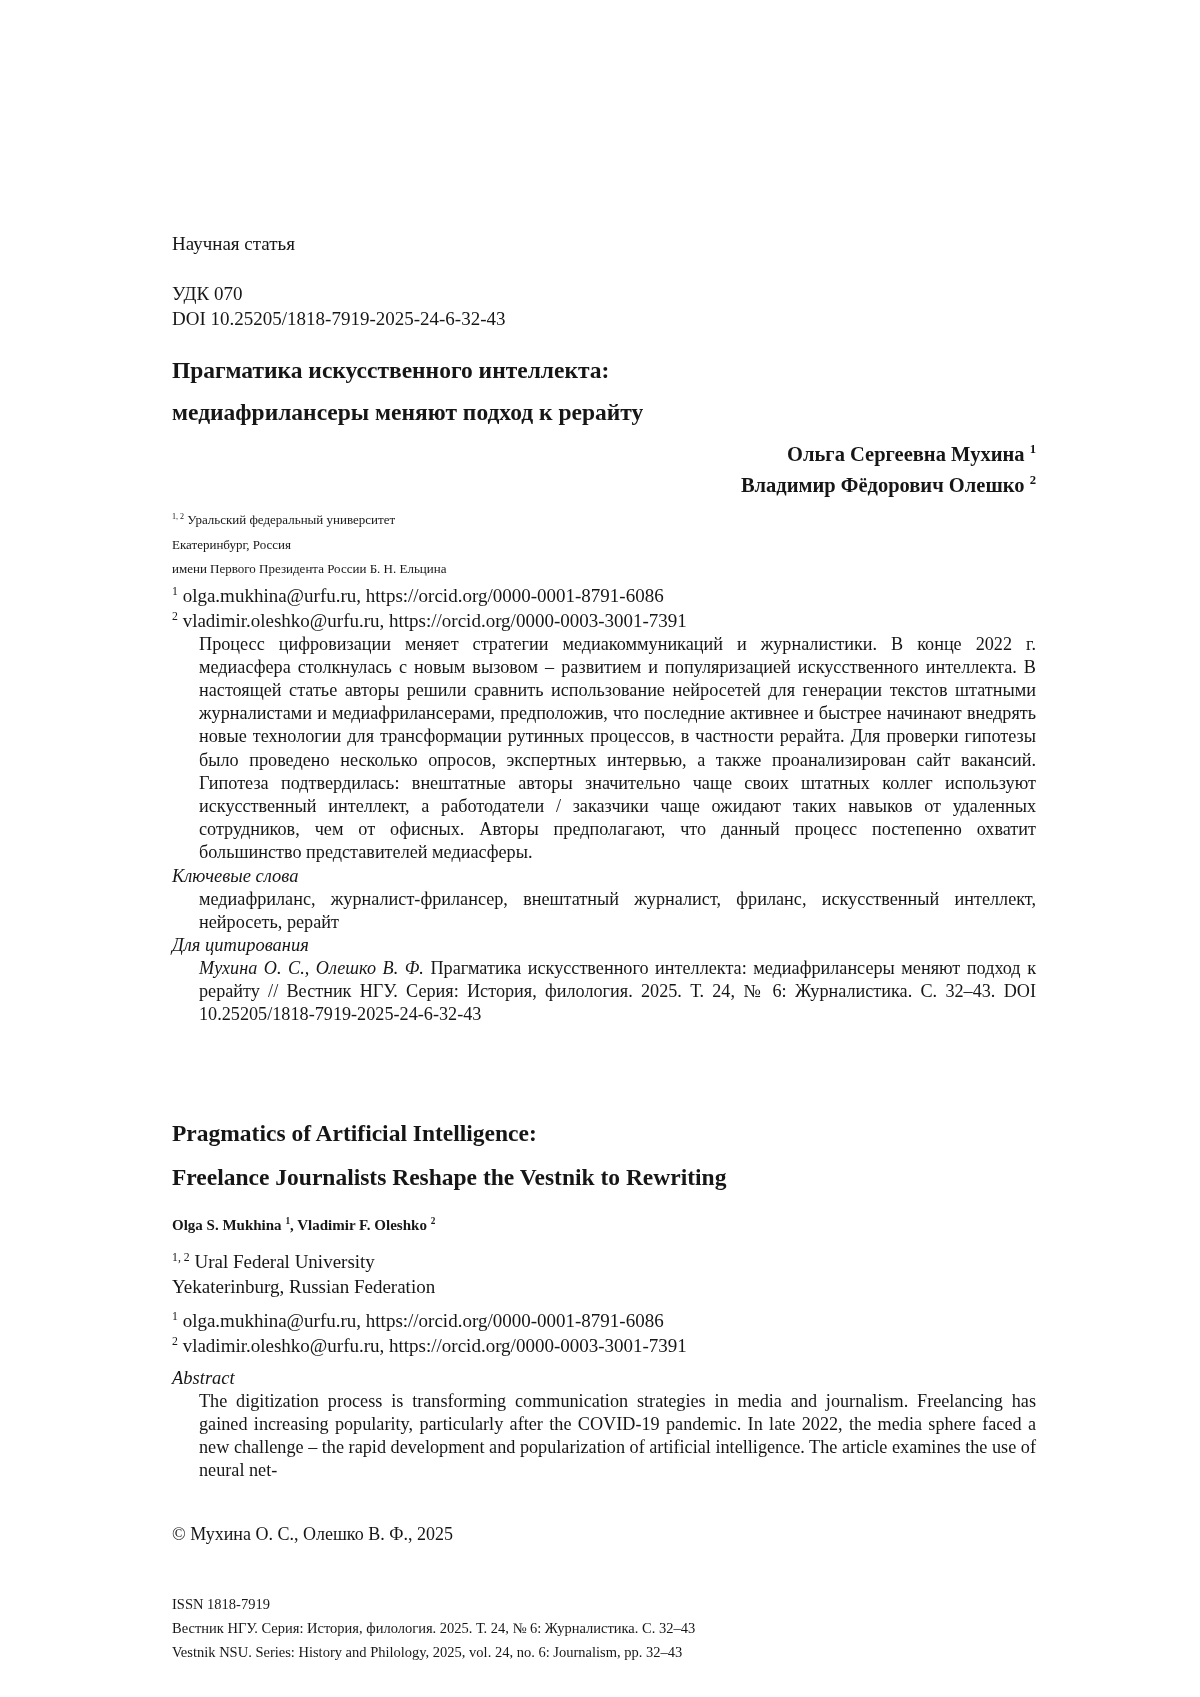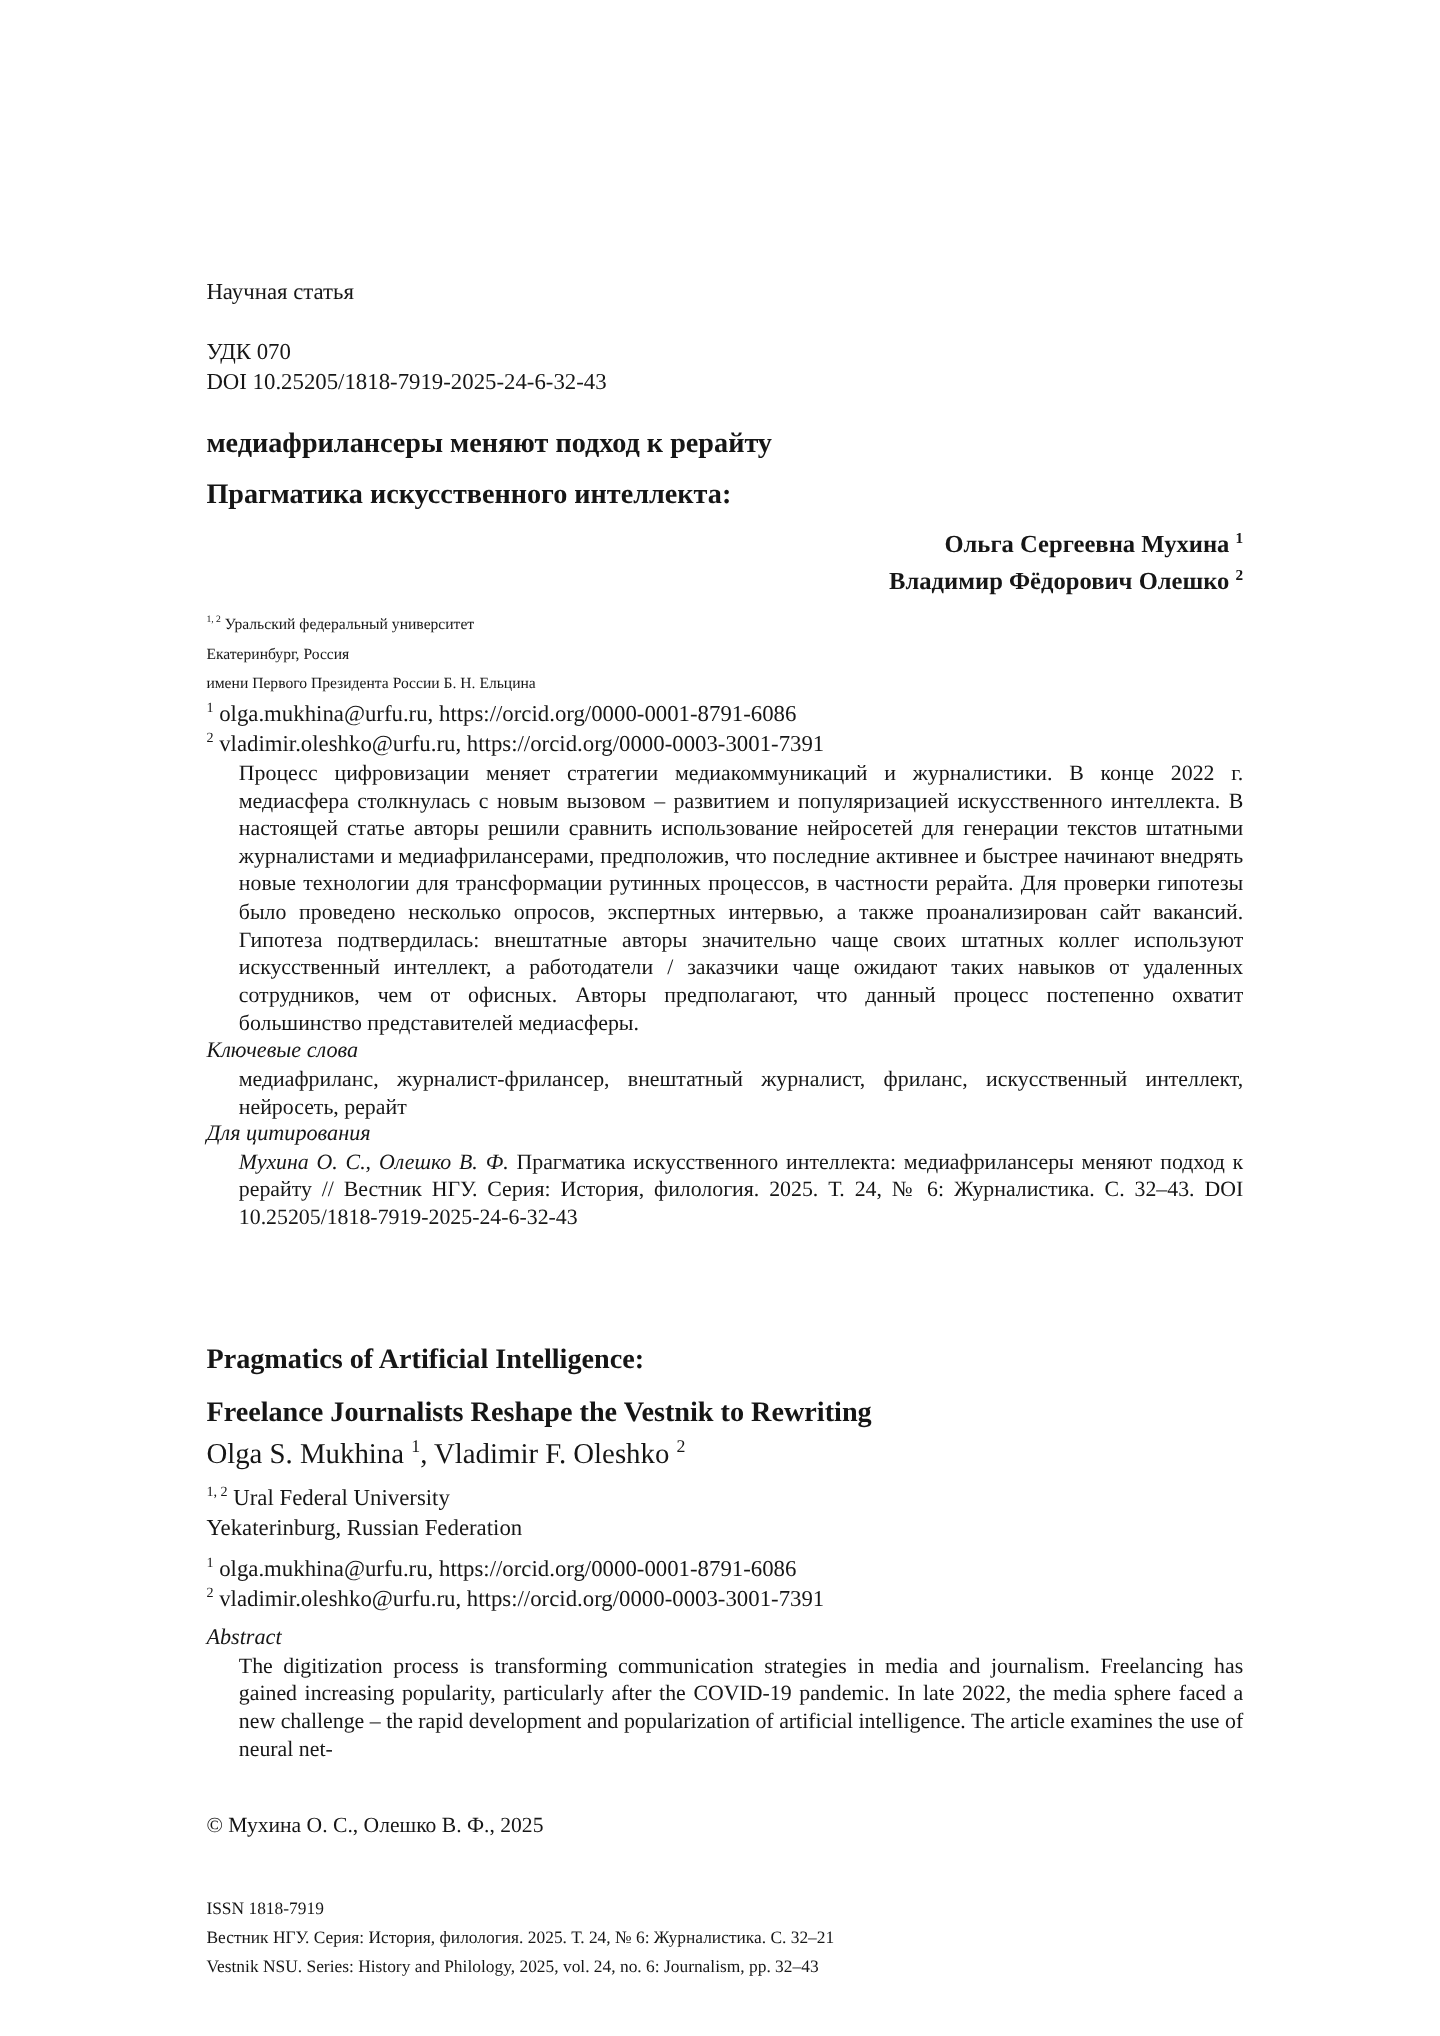--- a/index.html
+++ b/index.html
@@ -35,21 +35,21 @@
   .body-block {
     margin-left:27px;
     font-size:18.2px;
     line-height:23.2px;
     text-align:justify;
   }
 
   .title-en { margin-top:84px; font-size:23.5px; font-weight:bold; line-height:44px; }
   .title-en span { display:block; }
 
-  .authors-en { font-size:24px; font-weight:normal; line-height:26px; }
+  .authors-en { margin-top:13px; font-size:15px; font-weight:bold; line-height:26px; }
 
   .affiliation-en { margin-top:11px; font-size:19px; line-height:25px; }
   .contacts-en { margin-top:9px; font-size:19px; line-height:25px; }
 
   .abstract-label-en { margin-top:9px; }
 
   .copyright { margin-top:41px; font-size:18px; line-height:22px; }
 
   .footer { margin-top:47px; font-size:14.5px; line-height:24px; }
   .footer div { display:block; }
@@ -61,22 +61,22 @@
 
 <div class="page">
   <div class="content">
 
     <div class="article-type">Научная статья</div>
 
     <div class="udc">УДК 070</div>
     <div class="doi">DOI 10.25205/1818-7919-2025-24-6-32-43</div>
 
     <h1 class="title-ru" style="margin:18px 0 0 0;">
+      <span>Прагматика искусственного интеллекта:</span>
       <span>медиафрилансеры меняют подход к рерайту</span>
-      <span>Прагматика искусственного интеллекта:</span>
     </h1>
 
     <div class="authors-ru">
       <span class="author-line"><span>Ольга Сергеевна Мухина</span> <sup>1</sup></span>
       <span class="author-line"><span>Владимир Фёдорович Олешко</span> <sup>2</sup></span>
     </div>
 
     <div class="affiliation">
       <span class="aff-line"><sup>1, 2</sup> <span>Уральский федеральный университет</span></span>
       <span class="aff-line">Екатеринбург, Россия</span>
@@ -115,18 +115,18 @@
       <span class="contact-line"><sup>2</sup> <span>vladimir.oleshko@urfu.ru, https://orcid.org/0000-0003-3001-7391</span></span>
     </div>
 
     <div class="section-label abstract-label-en">Abstract</div>
     <div class="body-block">The digitization process is transforming communication strategies in media and journalism. Freelancing has gained increasing popularity, particularly after the COVID-19 pandemic. In late 2022, the media sphere faced a new challenge – the rapid development and popularization of artificial intelligence. The article examines the use of neural net-</div>
 
     <div class="copyright">© Мухина О. С., Олешко В. Ф., 2025</div>
 
     <div class="footer">
       <div>ISSN 1818-7919</div>
-      <div>Вестник НГУ. Серия: История, филология. 2025. Т. 24, № 6: Журналистика. С. 32–21</div>
+      <div>Вестник НГУ. Серия: История, филология. 2025. Т. 24, № 6: Журналистика. С. 32–43</div>
       <div>Vestnik NSU. Series: History and Philology, 2025, vol. 24, no. 6: Journalism, pp. 32–43</div>
     </div>
 
   </div>
 </div>
 
 </body></html>

